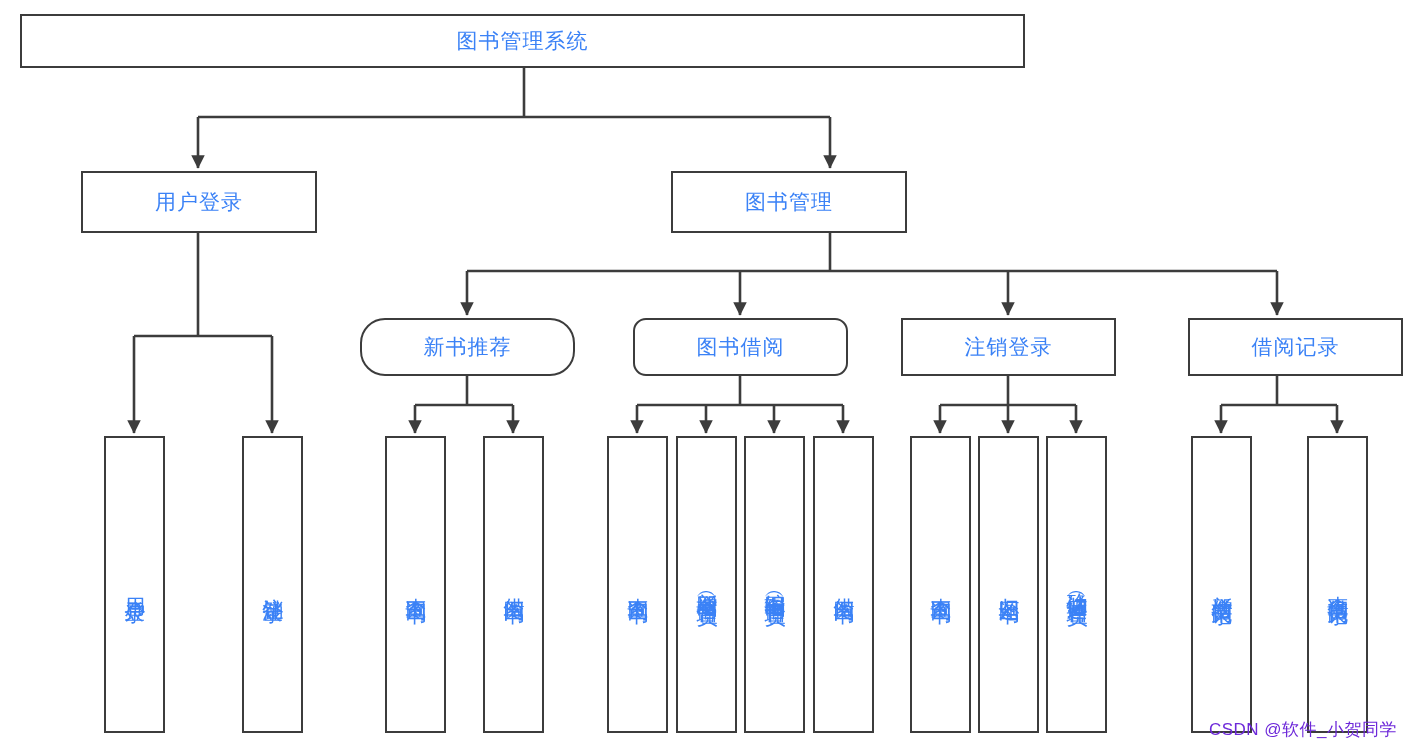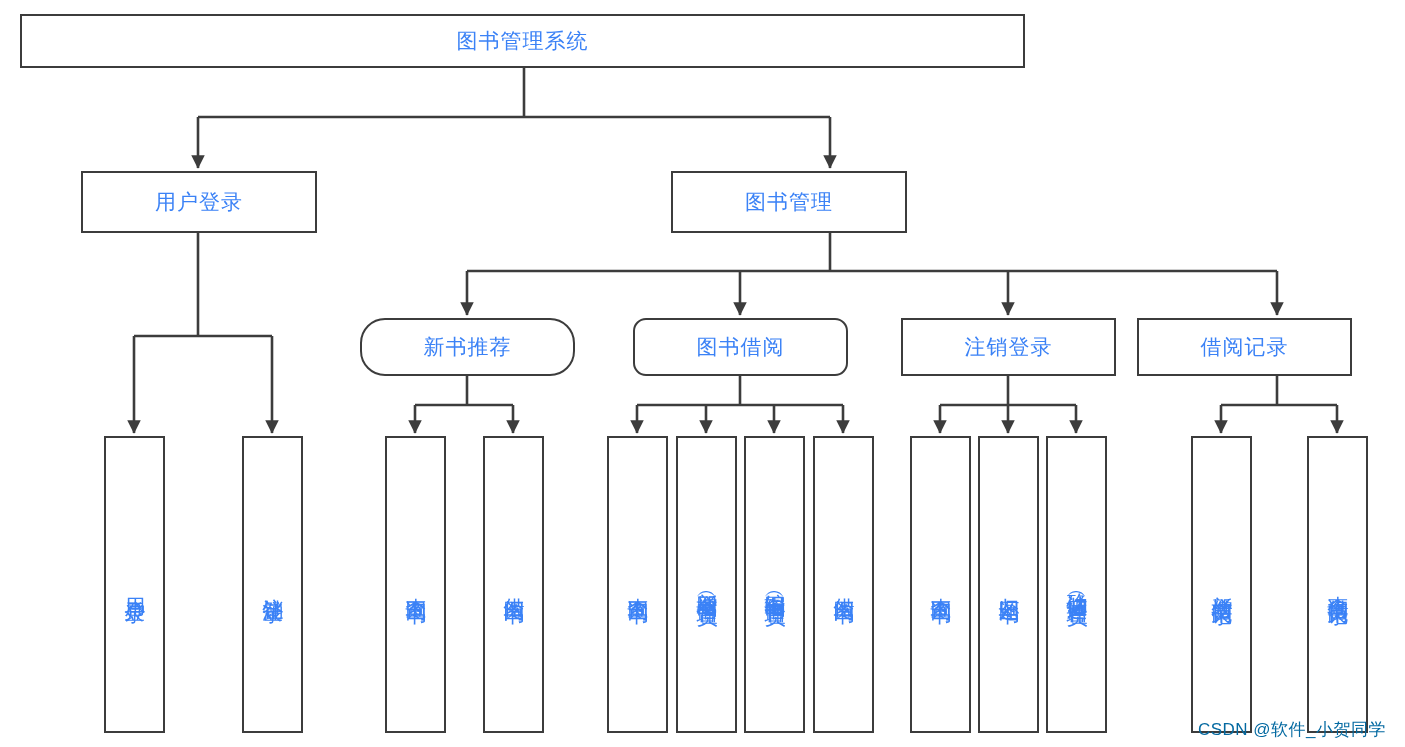--- a/index.html
+++ b/index.html
@@ -52,24 +52,24 @@
     text-align: center;
   }
   .node.vert > span {
     writing-mode: vertical-rl;
     text-orientation: upright;
     display: block;
     max-height: 100%;
   }
   #watermark {
     position: absolute;
-    right: 19px;
+    right: 8px;
     bottom: 6px;
     font-size: 17px;
-    color: #0369a1;
+    color: #6d28d9;
     letter-spacing: 0.5px;
     white-space: nowrap;
     pointer-events: none;
     text-align: center;
   }
 </style>
 </head>
 <body>
 
 <div id="diagram-root">
@@ -137,21 +137,21 @@
 
   <div class="node horiz" style="left:360px; top:318px; width:215px; height:58px;border-radius:25px;">
     <span>新书推荐</span>
   </div>
   <div class="node horiz" style="left:633px; top:318px; width:215px; height:58px;border-radius:13px;">
     <span>图书借阅</span>
   </div>
   <div class="node horiz" style="left:901px; top:318px; width:215px; height:58px;">
     <span>注销登录</span>
   </div>
-  <div class="node horiz" style="left:1137px; top:318px; width:215px; height:58px;">
+  <div class="node horiz" style="left:1188px; top:318px; width:215px; height:58px;">
     <span>借阅记录</span>
   </div>
 
   <div class="node vert" style="left:104px; top:436px; width:61px; height:297px;">
     <span>用户登录</span>
   </div>
   <div class="node vert" style="left:242px; top:436px; width:61px; height:297px;">
     <span>注销登录</span>
   </div>
 

